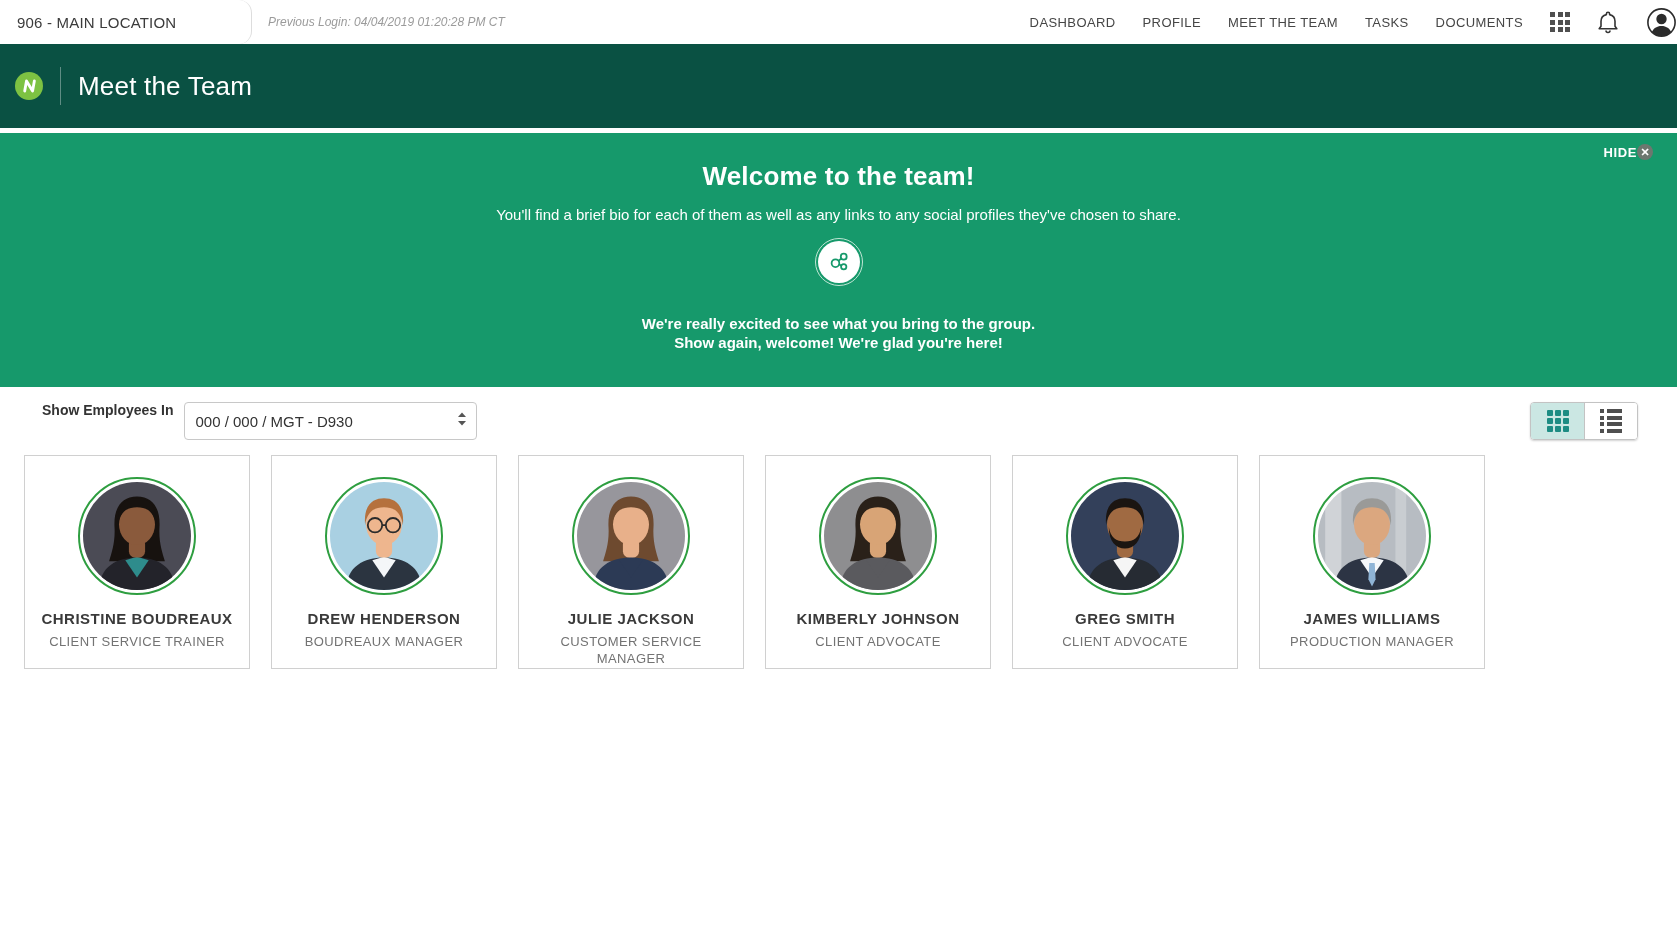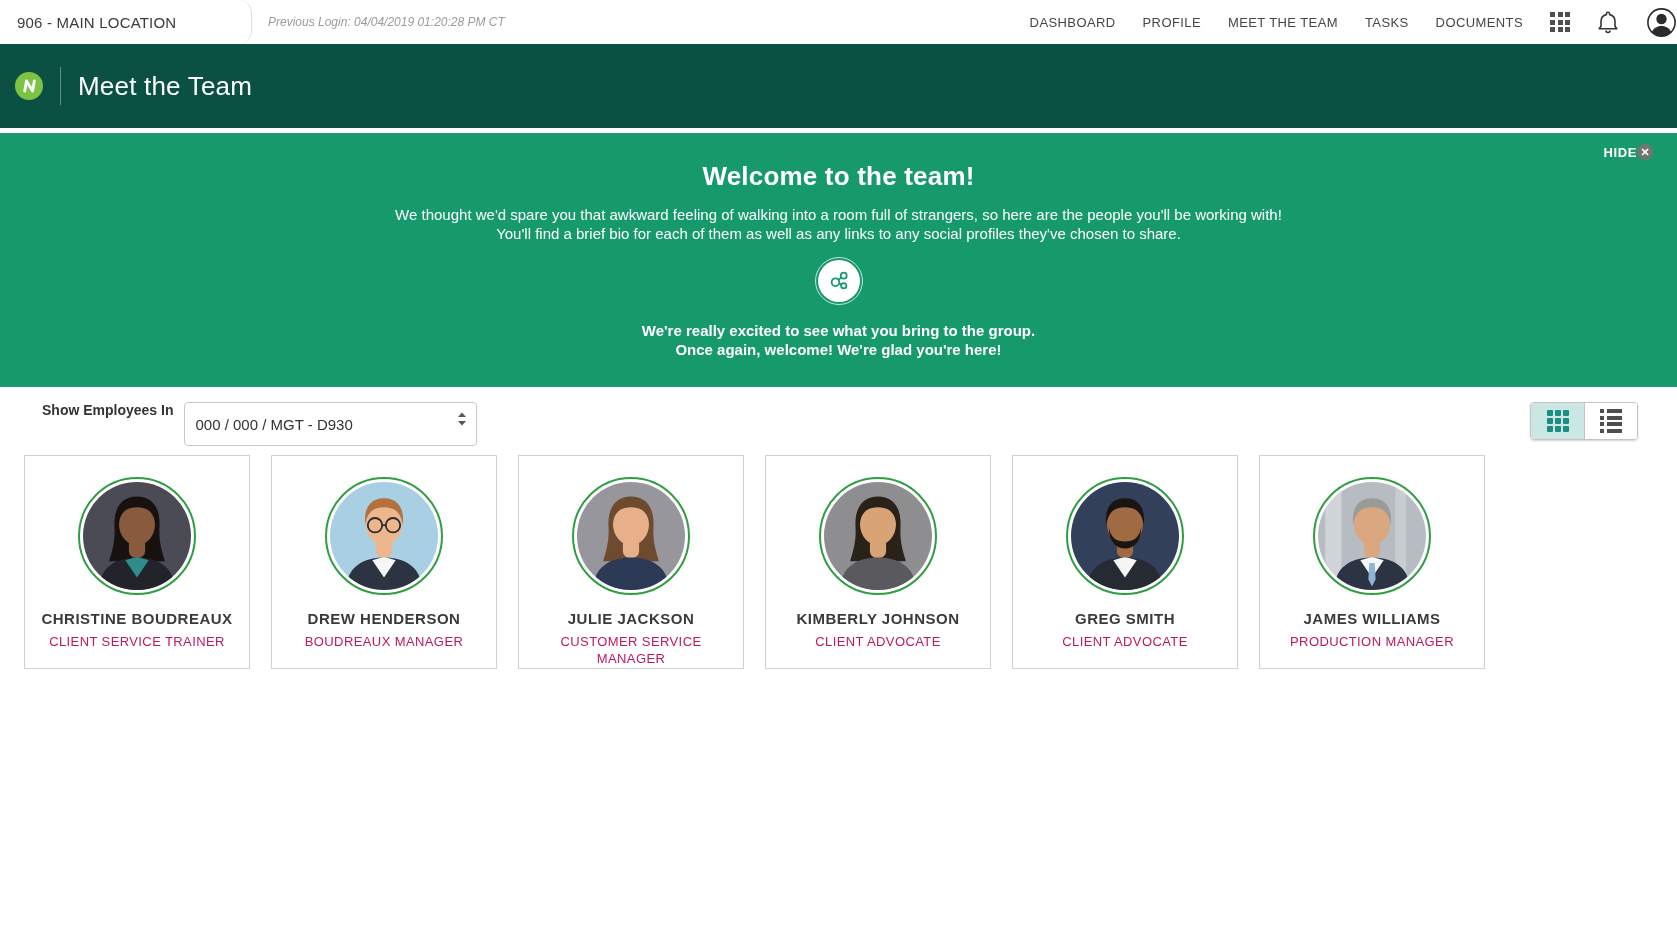--- a/index.html
+++ b/index.html
@@ -32,27 +32,27 @@
     cursor:pointer; }
   .hide-label { font-size:13px; font-weight:bold; letter-spacing:.6px; }
   .hide-x { width:16px; height:16px; border-radius:50%; background:#6d776f; color:#fff;
     font-size:11px; font-weight:bold; display:flex; align-items:center; justify-content:center; line-height:1; }
   .banner-title { padding-top:28px; font-size:26px; font-weight:bold; letter-spacing:.2px; }
   .banner-sub { margin-top:13px; font-size:15px; line-height:19px; }
   .banner-icon-ring { width:48px; height:48px; margin:14px auto 0; border-radius:50%;
     border:1px solid #bfe6d4; display:flex; align-items:center; justify-content:center; }
   .banner-icon-circle { width:42px; height:42px; border-radius:50%; background:#fff;
     display:flex; align-items:center; justify-content:center; }
-  .banner-excited { margin-top:16px; font-size:15px; font-weight:bold; line-height:19px; }
+  .banner-excited { margin-top:28px; font-size:15px; font-weight:bold; line-height:19px; }
 
   
   .controls { margin-top:15px; display:flex; align-items:flex-start; padding:0 39px 0 42px; height:40px; }
   .controls-label { font-size:14px; font-weight:bold; color:#333; margin-right:11px; white-space:nowrap; }
   .select-wrap { position:relative; }
-  .dept-select { width:293px; height:44px; font-size:15px; color:#333; border:1px solid #c8c8c8;
+  .dept-select { width:293px; height:38px; font-size:15px; color:#333; border:1px solid #c8c8c8;
     border-radius:4px; background:#fff; padding:0 30px 0 10px; appearance:none; -webkit-appearance:none;
     font-family:"Liberation Sans", sans-serif; cursor:pointer; }
   .select-arrows { position:absolute; right:8px; top:8px; pointer-events:none; }
   .view-toggle { margin-left:auto; display:flex; border:1px solid #c3c3c3; border-radius:4px;
     overflow:hidden; box-shadow:0 1px 2px rgba(0,0,0,.18); }
   .toggle-btn { width:53px; height:36px; display:flex; align-items:center; justify-content:center;
     cursor:pointer; background:#fff; }
   .toggle-btn.active { background:#CBE7E3; }
   .toggle-btn + .toggle-btn { border-left:1px solid #c3c3c3; }
   .grid-icon { display:grid; grid-template-columns:repeat(3,6px); grid-template-rows:repeat(3,6px); gap:2px; }
@@ -65,21 +65,21 @@
   
   .cards { margin:13px 24px 0; display:flex; gap:21px; }
   .card { width:226px; height:214px; background:#fff; border:1px solid #d0d0d0;
     display:flex; flex-direction:column; align-items:center; padding-top:21px; cursor:pointer; }
   .photo-ring { width:118px; height:118px; border-radius:50%; border:2px solid #2E9E40;
     background:#fff; padding:3px; flex:none; }
   .photo { width:108px; height:108px; border-radius:50%; overflow:hidden; }
   .photo svg { display:block; width:100%; height:100%; }
   .emp-name { margin-top:15px; font-size:15px; font-weight:bold; color:#3a3a3a; letter-spacing:.5px;
     text-align:center; }
-  .emp-title { margin-top:6px; font-size:13px; color:#be185d; letter-spacing:.4px; text-align:center;
+  .emp-title { margin-top:6px; font-size:13px; color:#737373; letter-spacing:.4px; text-align:center;
     line-height:17px; max-width:180px; }
 
   
   .avatar .hair-back, .avatar .hair-short, .avatar .beard, .avatar .glasses,
   .avatar .tie, .avatar .office-panels { display:none; }
   .avatar.hair-long .hair-back { display:block; }
   .avatar.hair-long .hair-short { display:block; }
   .avatar.hair-short-style .hair-short { display:block; }
   .avatar.has-beard .beard { display:block; }
   .avatar.has-glasses .glasses { display:block; }
@@ -153,41 +153,40 @@
 
 <div class="banner">
   <div class="hide-btn">
     <span class="hide-label">HIDE</span>
     <span class="hide-x">✕</span>
   </div>
 
   <div class="banner-title">Welcome to the team!</div>
 
   <div class="banner-sub">
-    <div>We thought we'd spare you that awkward feeling of walking into a room full of strangers, so here are the people you'll be working with!</div>
     <div>You'll find a brief bio for each of them as well as any links to any social profiles they've chosen to share.</div>
   </div>
 
   <div class="banner-icon-ring">
     <div class="banner-icon-circle">
       <svg width="26" height="26" viewBox="0 0 44 44">
         <g stroke="#16996B" stroke-width="3" fill="none">
           <circle cx="16" cy="24" r="6.5"></circle>
           <circle cx="30" cy="13" r="5"></circle>
           <circle cx="30" cy="30" r="4.5"></circle>
           <line x1="21" y1="20" x2="26" y2="16"></line>
           <line x1="22" y1="26" x2="26" y2="28.5"></line>
         </g>
       </svg>
     </div>
   </div>
 
   <div class="banner-excited">
     <div>We're really excited to see what you bring to the group.</div>
-    <div>Once again, welcome! We're glad you're here!</div>
+    <div>Show again, welcome! We're glad you're here!</div>
   </div>
 </div>
 
 <div class="controls">
   <span class="controls-label">Show Employees In</span>
   <div class="select-wrap">
     <select class="dept-select">
       <option>000 / 000 / MGT - D930</option>
     </select>
     <span class="select-arrows">

